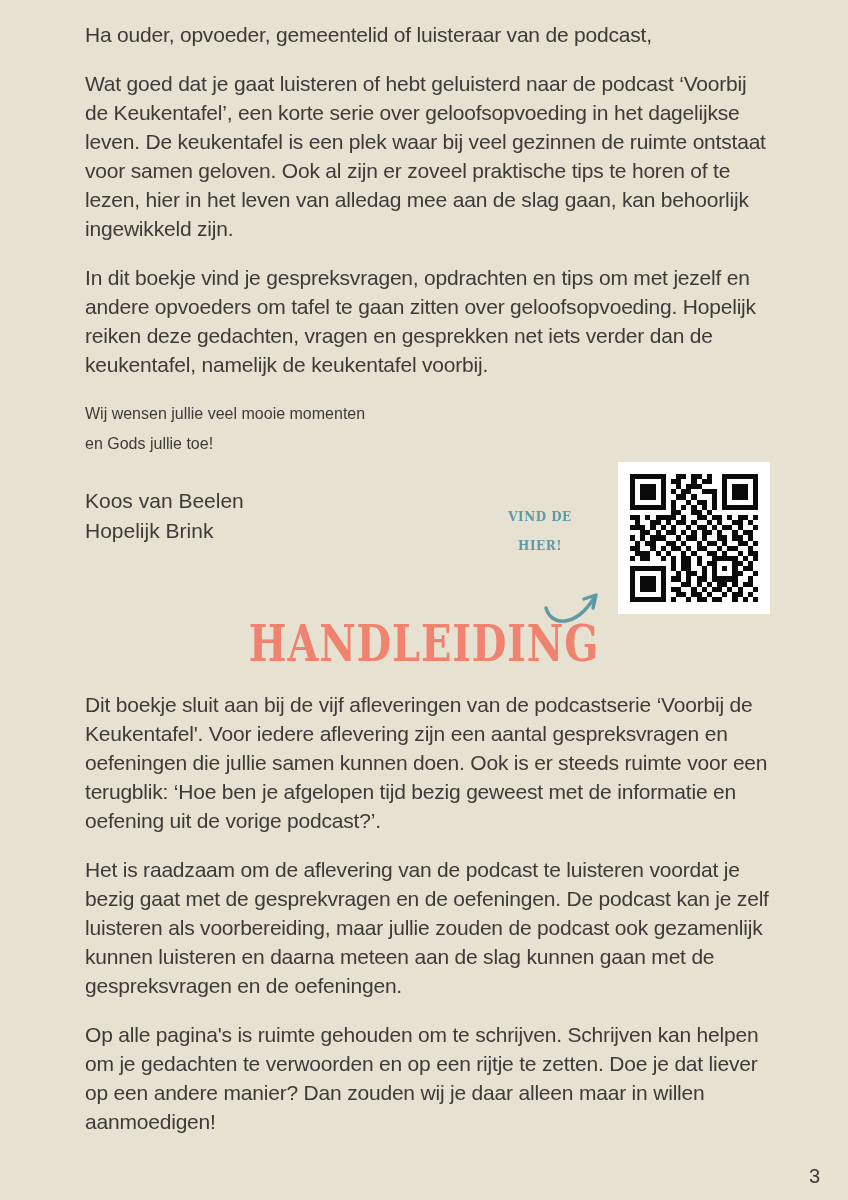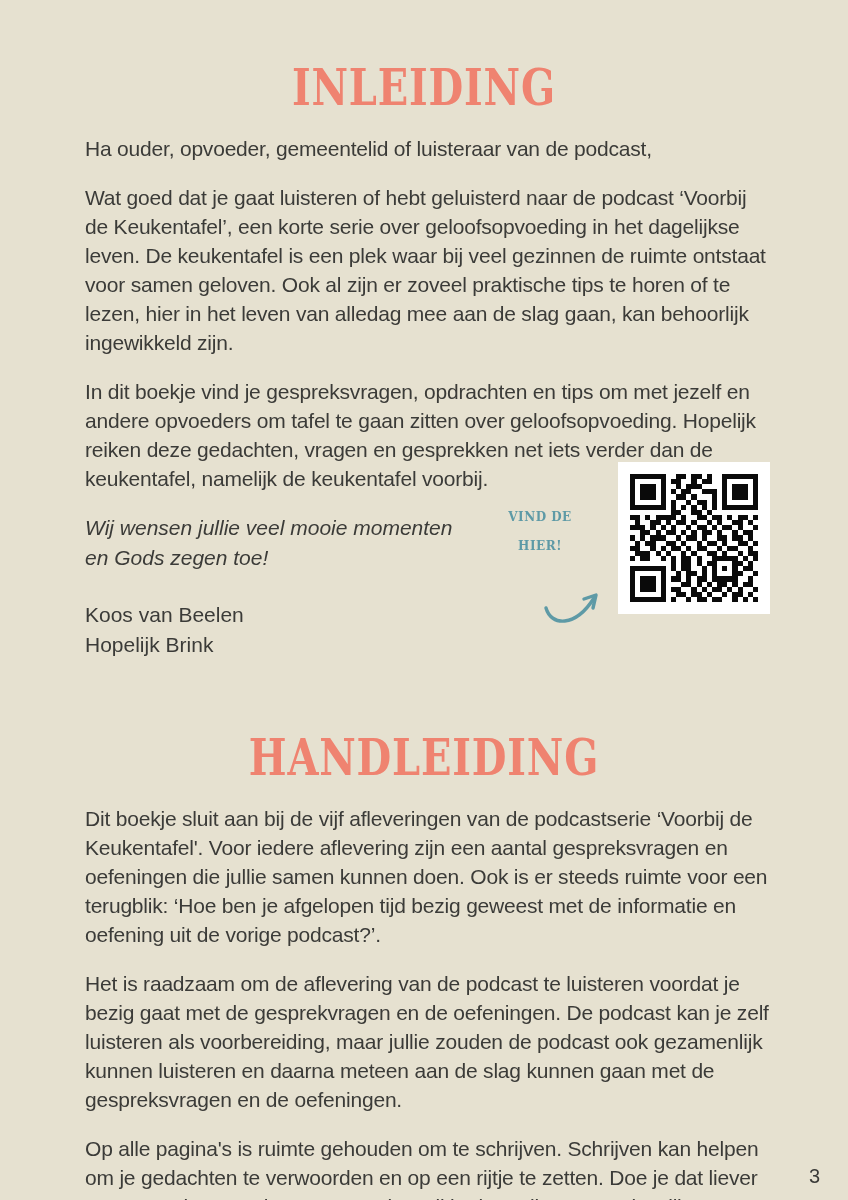--- a/index.html
+++ b/index.html
@@ -15,21 +15,21 @@
     font-size:50px;line-height:52px;color:#EF8370;
   }
   .section-title .squeeze{display:inline-block;transform:scaleX(0.8);transform-origin:center;letter-spacing:1px;}
   .title-inleiding{padding-top:62px;}
   .title-handleiding{margin-top:72px;}
   .body-text{
     margin:20px 0 0 85px;width:690px;
     font-size:21px;line-height:29px;letter-spacing:-0.2px;
   }
   .first-para{}
-  .closing-block{margin:20px 0 0 85px;width:420px;font-size:21px;line-height:30px;font-style:italic;}
+  .closing-block{margin:20px 0 0 85px;width:420px;font-size:16px;line-height:30px;}
   .authors-block{margin:27px 12px 0 85px;font-size:21px;line-height:30px;}
   .qr-box{
     position:absolute;left:618px;top:462px;width:128px;height:128px;
     background:#FFFFFF;padding:12px;
   }
   .qr-grid{
     width:128px;height:128px;display:grid;
     grid-template-columns:repeat(25,1fr);grid-template-rows:repeat(25,1fr);
   }
   .qr-grid div{width:100%;height:100%;}
@@ -44,29 +44,28 @@
   .page-number{
     position:absolute;right:28px;bottom:12px;
     font-size:20px;color:#3B3B38;
   }
 </style>
 </head>
 <body>
 
 <div class="page">
 
-  <h1 class="section-title title-inleiding"><span class="squeeze">INLEIDING</span></h1>
 
   <p class="body-text first-para">Ha ouder, opvoeder, gemeentelid of luisteraar van de podcast,</p>
   <p class="body-text">Wat goed dat je gaat luisteren of hebt geluisterd naar de podcast ‘Voorbij de Keukentafel’, een korte serie over geloofsopvoeding in het dagelijkse leven. De keukentafel is een plek waar bij veel gezinnen de ruimte ontstaat voor samen geloven. Ook al zijn er zoveel praktische tips te horen of te lezen, hier in het leven van alledag mee aan de slag gaan, kan behoorlijk ingewikkeld zijn.</p>
   <p class="body-text">In dit boekje vind je gespreksvragen, opdrachten en tips om met jezelf en andere opvoeders om tafel te gaan zitten over geloofsopvoeding. Hopelijk reiken deze gedachten, vragen en gesprekken net iets verder dan de keukentafel, namelijk de keukentafel voorbij.</p>
 
   <div class="closing-block">
     <div>Wij wensen jullie veel mooie momenten</div>
-    <div>en Gods zegen toe!</div>
+    <div>en Gods jullie toe!</div>
   </div>
 
   <div class="authors-block">
     <div>Koos van Beelen</div>
     <div>Hopelijk Brink</div>
   </div>
 
   <div class="podcast-label">
     <div>VIND DE</div>
     <div>HIER!</div>

